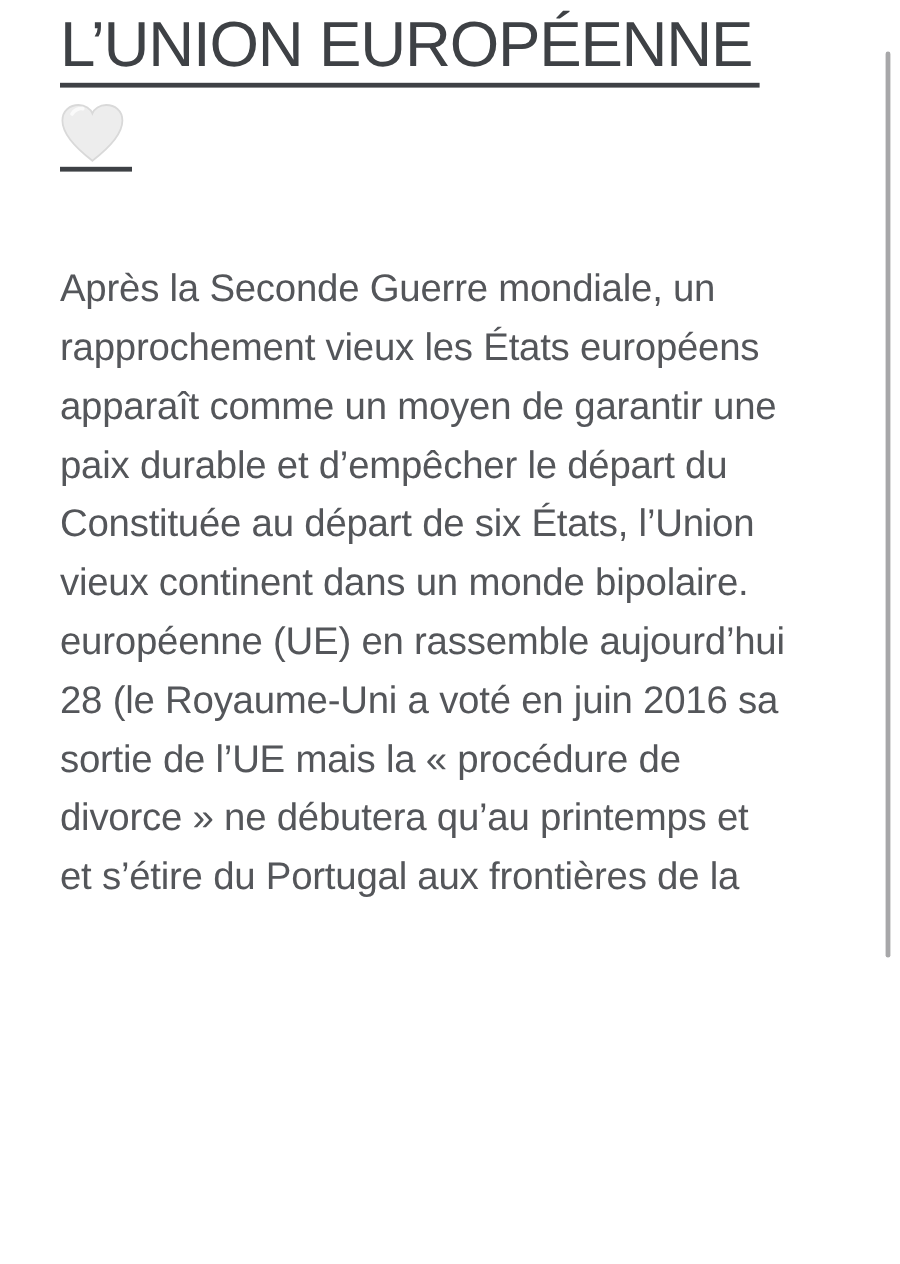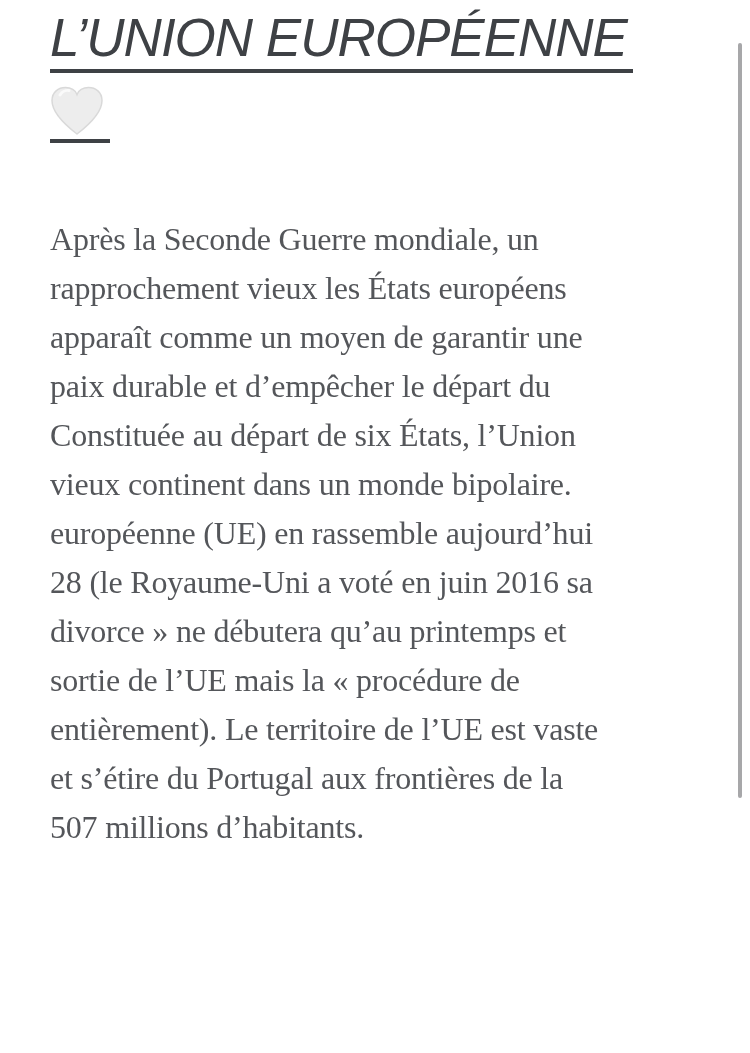--- a/index.html
+++ b/index.html
@@ -27,21 +27,20 @@
   }
   .content {
     padding: 10px 50px 0 50px;
   }
   .heading-block { }
   .title-line {
     line-height: 1.05;
   }
   .title-underline {
     display: inline-block;
-    font-style: italic;
     font-size: 53px;
     font-weight: 400;
     letter-spacing: -1px;
     color: var(--title);
     border-bottom: 4px solid var(--underline);
     padding-bottom: 3px;
     padding-right: 6px;
   }
   .heart-line {
     margin-top: 13px;
@@ -57,21 +56,20 @@
   }
   .paragraph {
     margin-top: 69px;
     font-size: 32px;
     line-height: 49px;
     color: var(--body-text);
     letter-spacing: -0.2px;
   }
   .paragraph-line {
     white-space: nowrap;
-    font-family: Liberation Serif, serif;
   }
   .scrollbar-thumb {
     position: absolute;
     top: 43px;
     right: 8px;
     width: 4px;
     height: 755px;
     border-radius: 3px;
     background: var(--scrollbar);
   }
@@ -99,24 +97,22 @@
     <main>
       <div class="paragraph">
           <div class="paragraph-line">Après la Seconde Guerre mondiale, un</div>
           <div class="paragraph-line">rapprochement vieux les États européens</div>
           <div class="paragraph-line">apparaît comme un moyen de garantir une</div>
           <div class="paragraph-line">paix durable et d’empêcher le départ du</div>
           <div class="paragraph-line">Constituée au départ de six États, l’Union</div>
           <div class="paragraph-line">vieux continent dans un monde bipolaire.</div>
           <div class="paragraph-line">européenne (UE) en rassemble aujourd’hui</div>
           <div class="paragraph-line">28 (le Royaume-Uni a voté en juin 2016 sa</div>
+          <div class="paragraph-line">sortie de l’UE mais la « procédure de</div>
           <div class="paragraph-line">divorce » ne débutera qu’au printemps et</div>
-          <div class="paragraph-line">sortie de l’UE mais la « procédure de</div>
-          <div class="paragraph-line">entièrement). Le territoire de l’UE est vaste</div>
           <div class="paragraph-line">et s’étire du Portugal aux frontières de la</div>
-          <div class="paragraph-line">507 millions d’habitants.</div>
         </div>
     </main>
 
   </div>
 
   <div class="scrollbar-thumb"></div>
 </div>
 
 </body></html>

